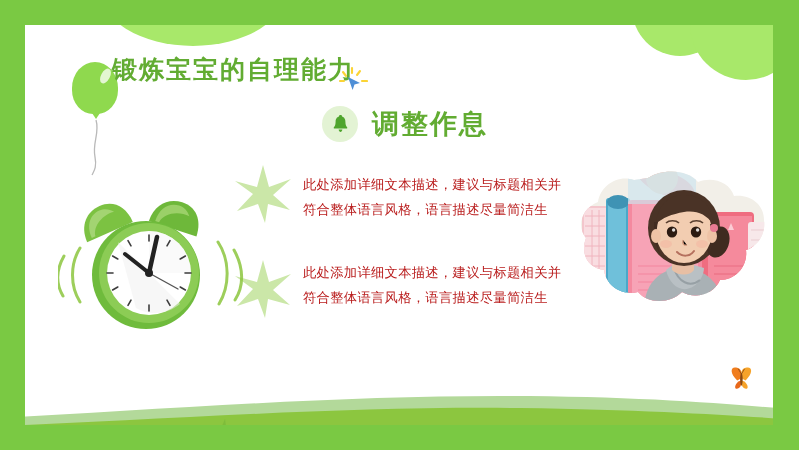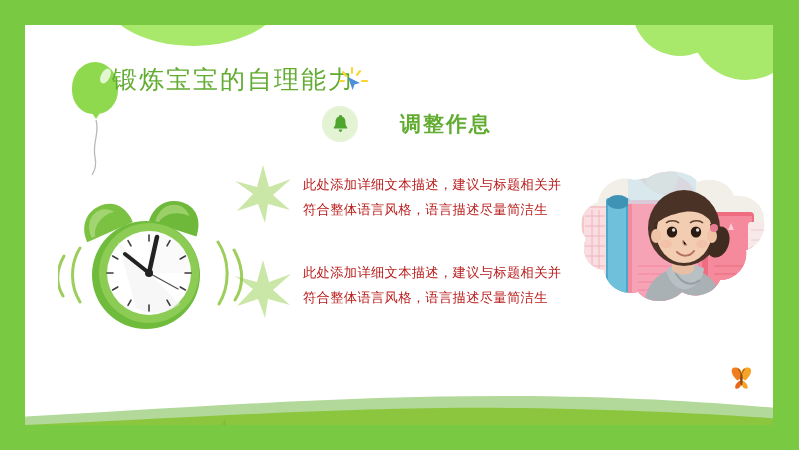--- a/index.html
+++ b/index.html
@@ -40,40 +40,39 @@
   }
   .balloon-knot{
     position:absolute;left:20px;top:51px;
     width:0;height:0;border-left:4px solid transparent;
     border-right:4px solid transparent;border-top:6px solid #8fd94e;
   }
   .balloon-string{position:absolute;left:14px;top:55px;}
 
   
   .title{
-    position:absolute;left:112px;top:63px;
-    font-size:25px;font-weight:normal;color:#62ac32;
+    position:absolute;left:112px;top:53px;
+    font-size:25px;font-weight:bold;color:#62ac32;
     letter-spacing:2px;white-space:nowrap;
   }
   .cursor-spark{position:absolute;left:338px;top:66px;width:30px;height:30px;}
 
   
   .subtitle-row{
     position:absolute;left:322px;top:106px;
     display:flex;align-items:center;gap:14px;
   }
   .bell-badge{
     width:36px;height:36px;border-radius:50%;
     background:#e3f3d4;display:flex;align-items:center;justify-content:center;
     flex:0 0 auto;
   }
   .subtitle-text{
-    font-size:21px;font-weight:bold;color:#62ac32;letter-spacing:2px;
+    font-size:27px;font-weight:bold;color:#62ac32;letter-spacing:2px;
     white-space:nowrap;
-    margin-left:28px;
   }
 
   
   .star{position:absolute;}
 
   
   .para{
     position:absolute;left:303px;width:262px;
     font-size:13.3px;line-height:25px;color:#b91c1c;
     letter-spacing:.3px;

